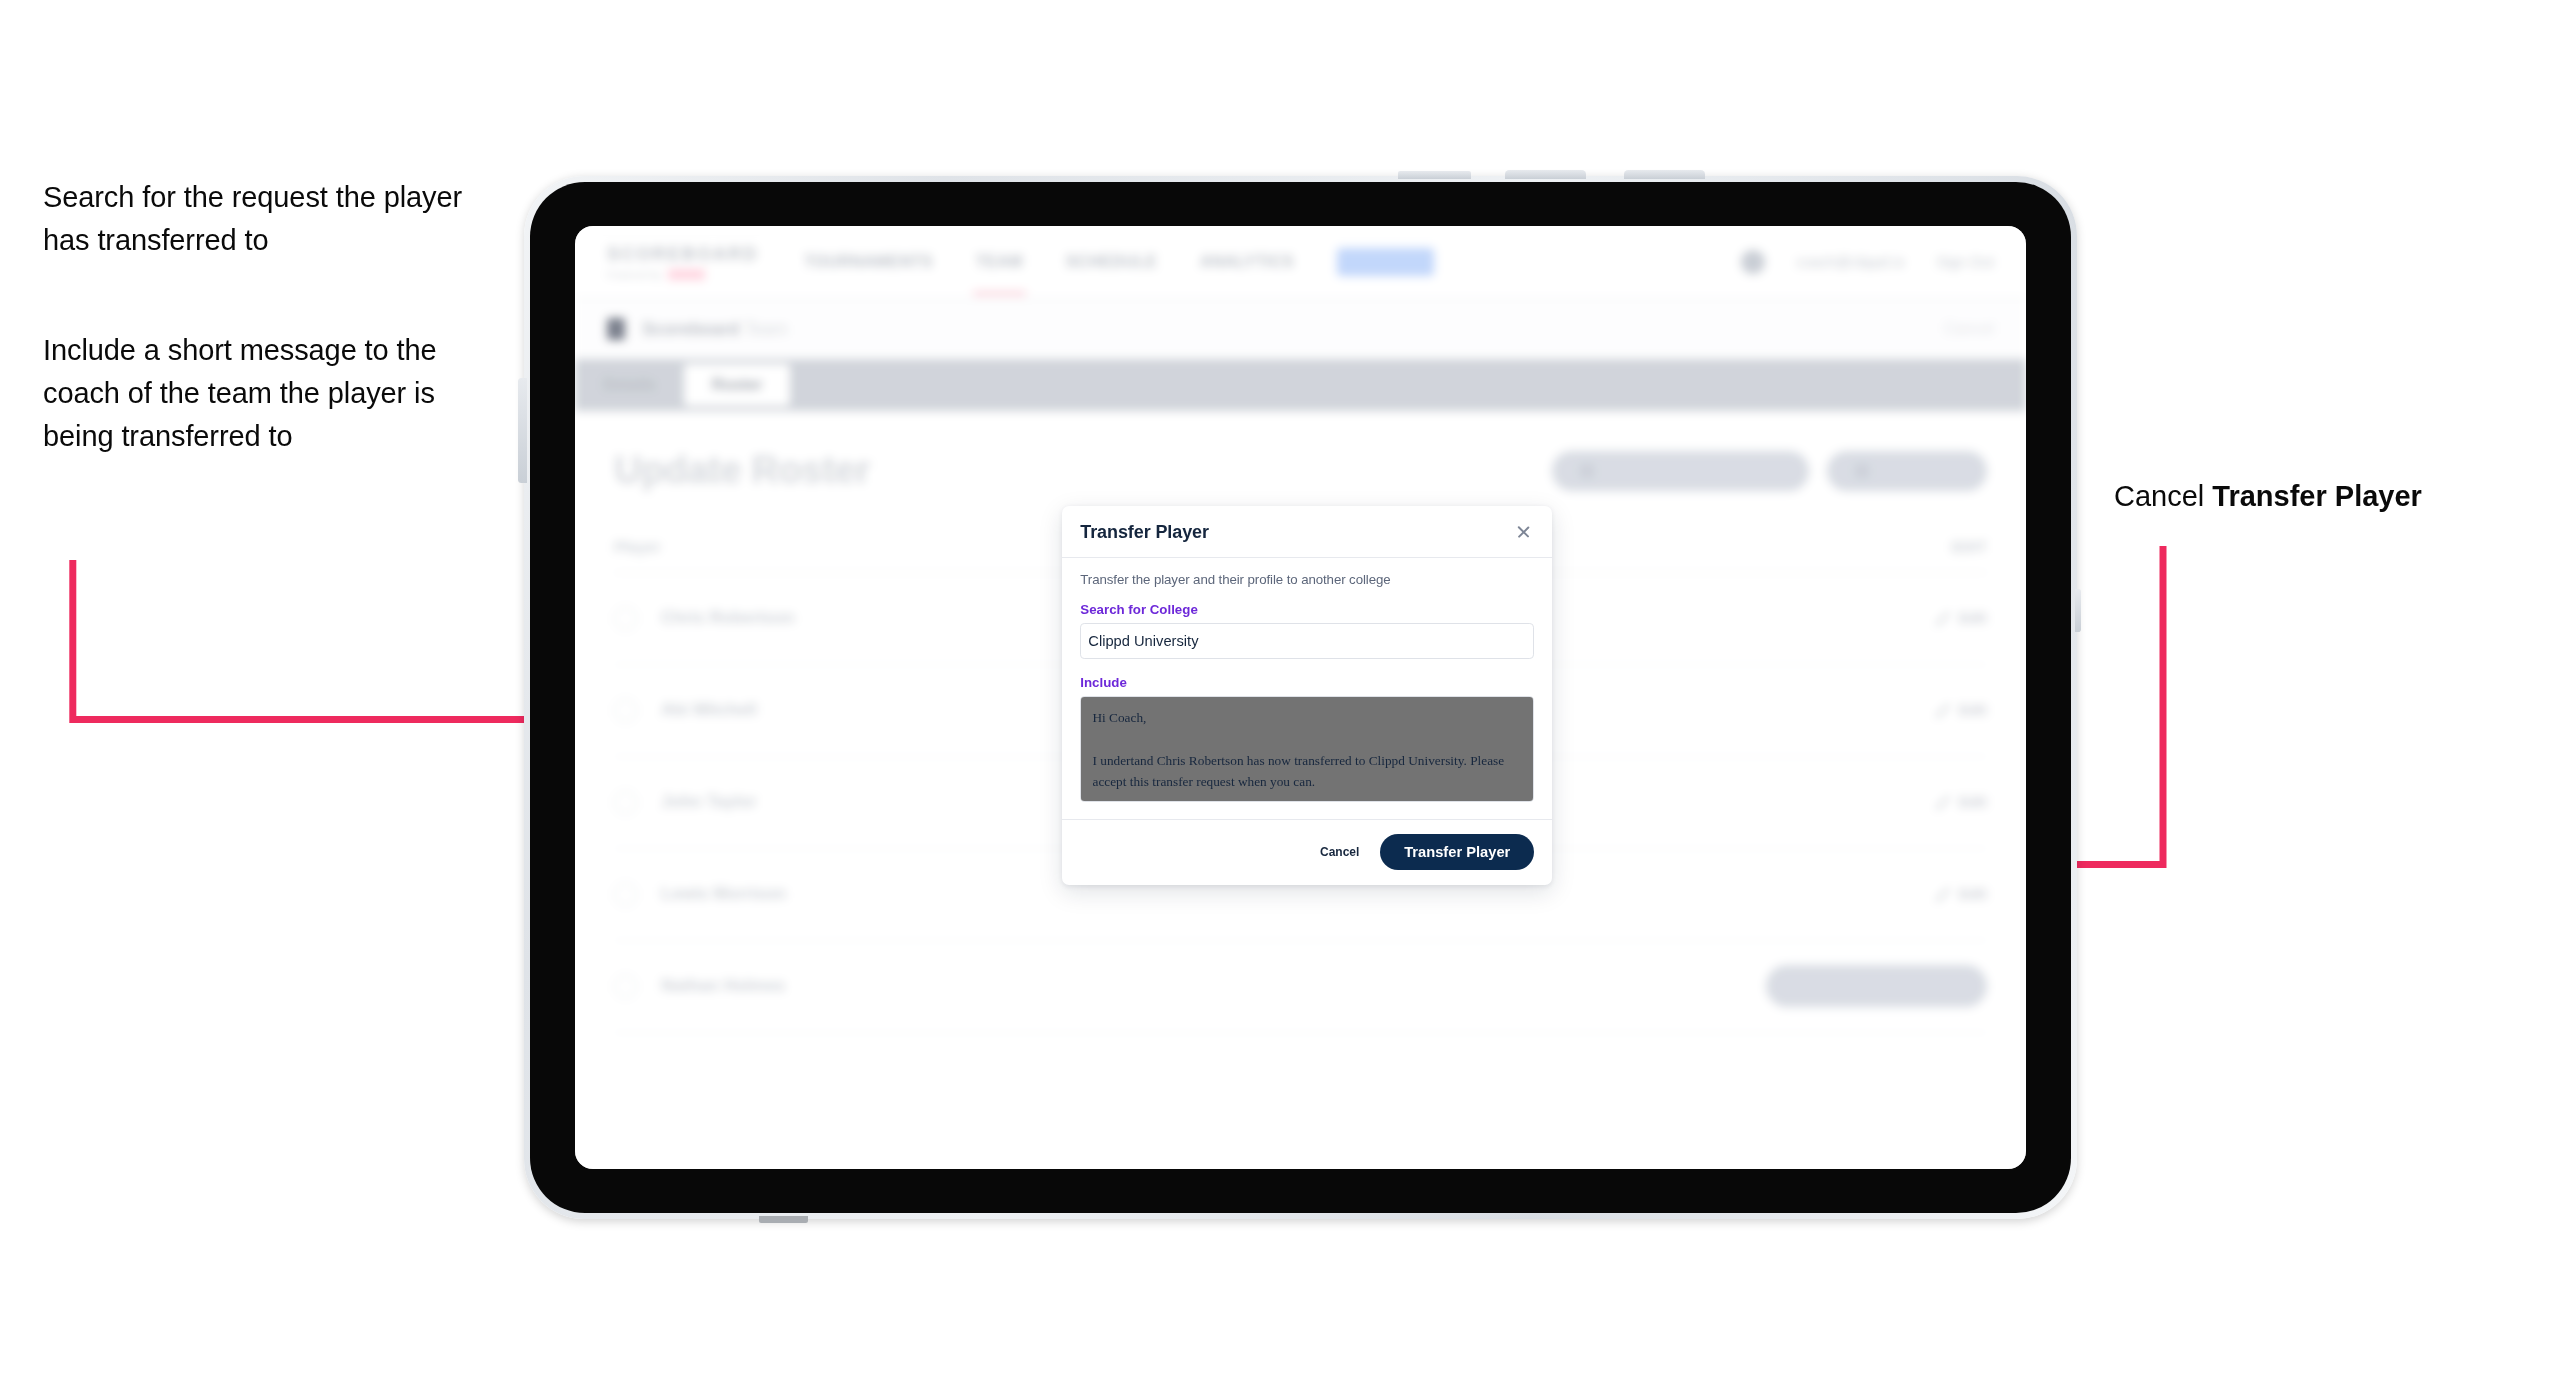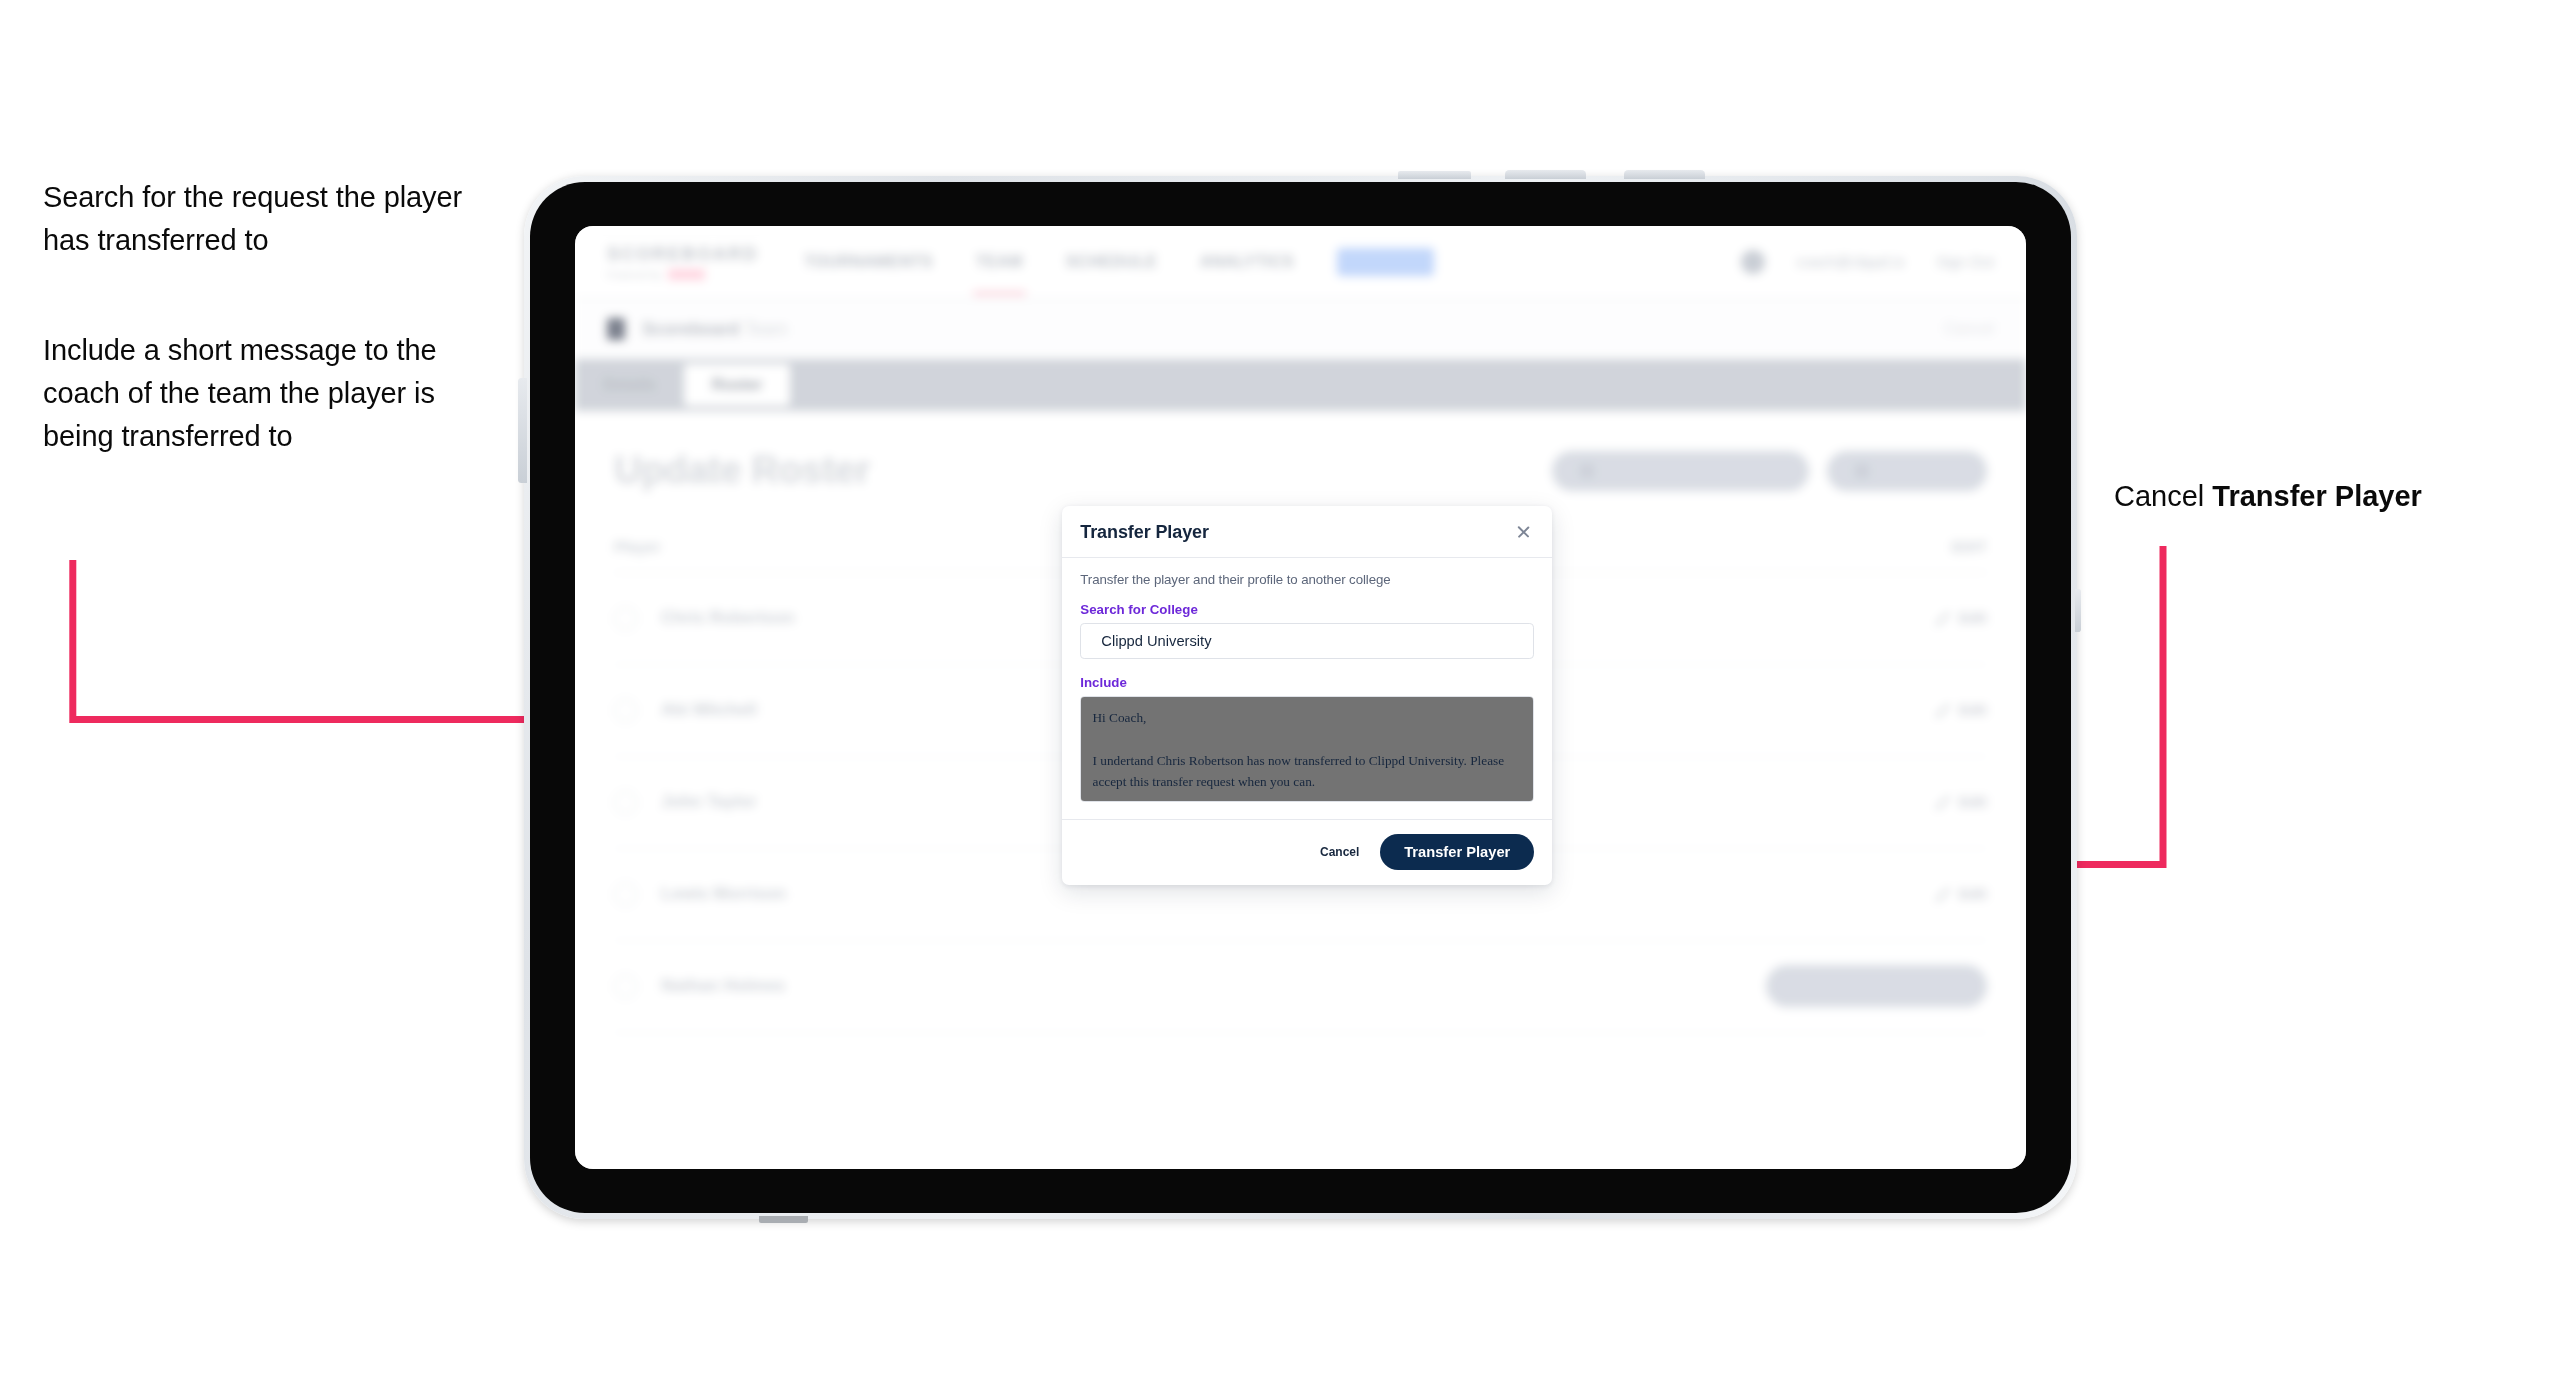--- a/index.html
+++ b/index.html
@@ -388,21 +388,21 @@
     font-size: 13.3px;
     color: #6d28d9;
     font-weight: 600;
     margin-bottom: 6.3px;
   }
   #college-input {
     width: 100%;
     box-sizing: border-box;
     border: 0.7px solid #dfe2e8;
     border-radius: 4.2px;
-    padding: 9px 20px;
+    padding: 9px 7px;
     font-size: 14.7px;
     color: #16263d;
     font-family: "Liberation Sans", sans-serif;
     outline: none;
     background: #fff;
   }
   #college-input::placeholder { color: #a7adb9; }
   #field-gap { height: 15.4px; }
   #message-input {
     width: 100%;

